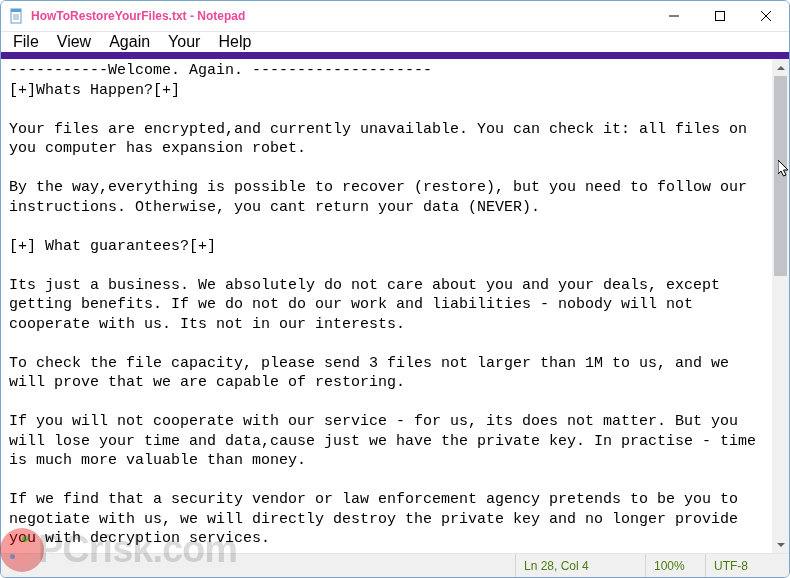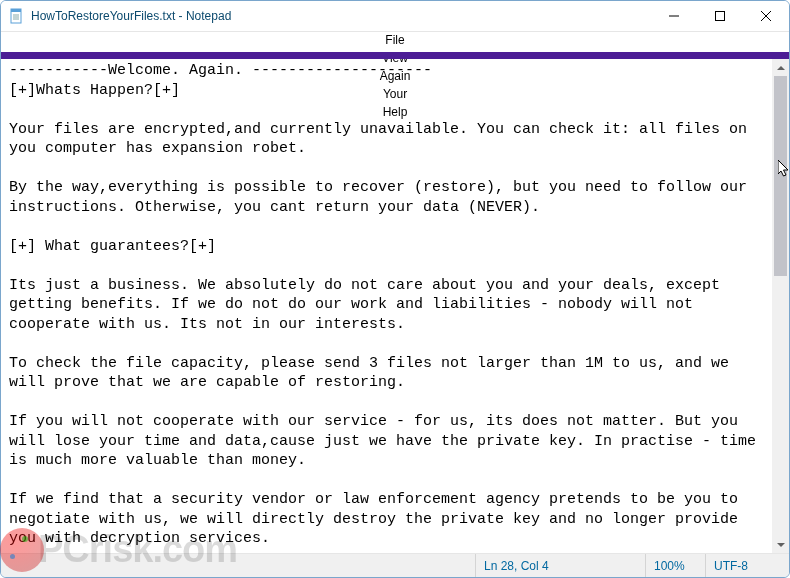--- a/index.html
+++ b/index.html
@@ -36,40 +36,40 @@
     width: 16px;
     height: 16px;
     margin-right: 6px;
     display: flex;
     align-items: center;
     justify-content: center;
   }
   .titlebar .title {
     flex: 0 0 auto;
     font-size: 12px;
-    color: #0c4a6e;
+    color: #ec4899;
+    font-weight: bold;
   }
   .titlebar .spacer { flex: 1; }
   .titlebar .win-btn {
     width: 46px;
     height: 30px;
     display: flex;
     align-items: center;
     justify-content: center;
     color: #000;
   }
 
   .menubar {
     height: 20px;
     display: flex;
-    align-items: center;
+    align-items: flex-end;
     padding: 0 4px;
     gap: 2px;
-    font-size: 12px;
-    flex-direction: column;
+    font-size: 16px;
   }
   .menubar .menu-item {
     padding: 1px 8px;
     color: #000;
   }
 
   .content-area {
     flex: 1;
     display: flex;
     min-height: 0;
@@ -120,33 +120,33 @@
   }
   .scrollbar-v .up .sb-arrow { border-bottom: 4px solid #606060; }
   .scrollbar-v .down .sb-arrow { border-top: 4px solid #606060; }
 
   .statusbar {
     height: 23px;
     background: #f0f0f0;
     display: flex;
     align-items: center;
     font-size: 12px;
-    color: #0369a1;
+    color: #4d7c0f;
   }
   .statusbar .cell {
     border-left: 1px solid #d4d4d4;
     padding: 0 16px 0 8px;
     height: 100%;
     display: flex;
     align-items: center;
     box-sizing: border-box;
   }
   .statusbar .cell.first { flex: 1; border-left: none; }
   .statusbar .cell.pos { width: 130px; }
-  .statusbar .cell.zoom { width: 60px; margin-left: 40px; }
+  .statusbar .cell.zoom { width: 60px; }
   .statusbar .cell.eol { width: 130px; }
   .statusbar .cell.enc { width: 84px; }
 
   
   .watermark {
     position: absolute;
     left: 0;
     bottom: 6px;
     font-family: Liberation Sans, sans-serif;
     font-size: 38px;

